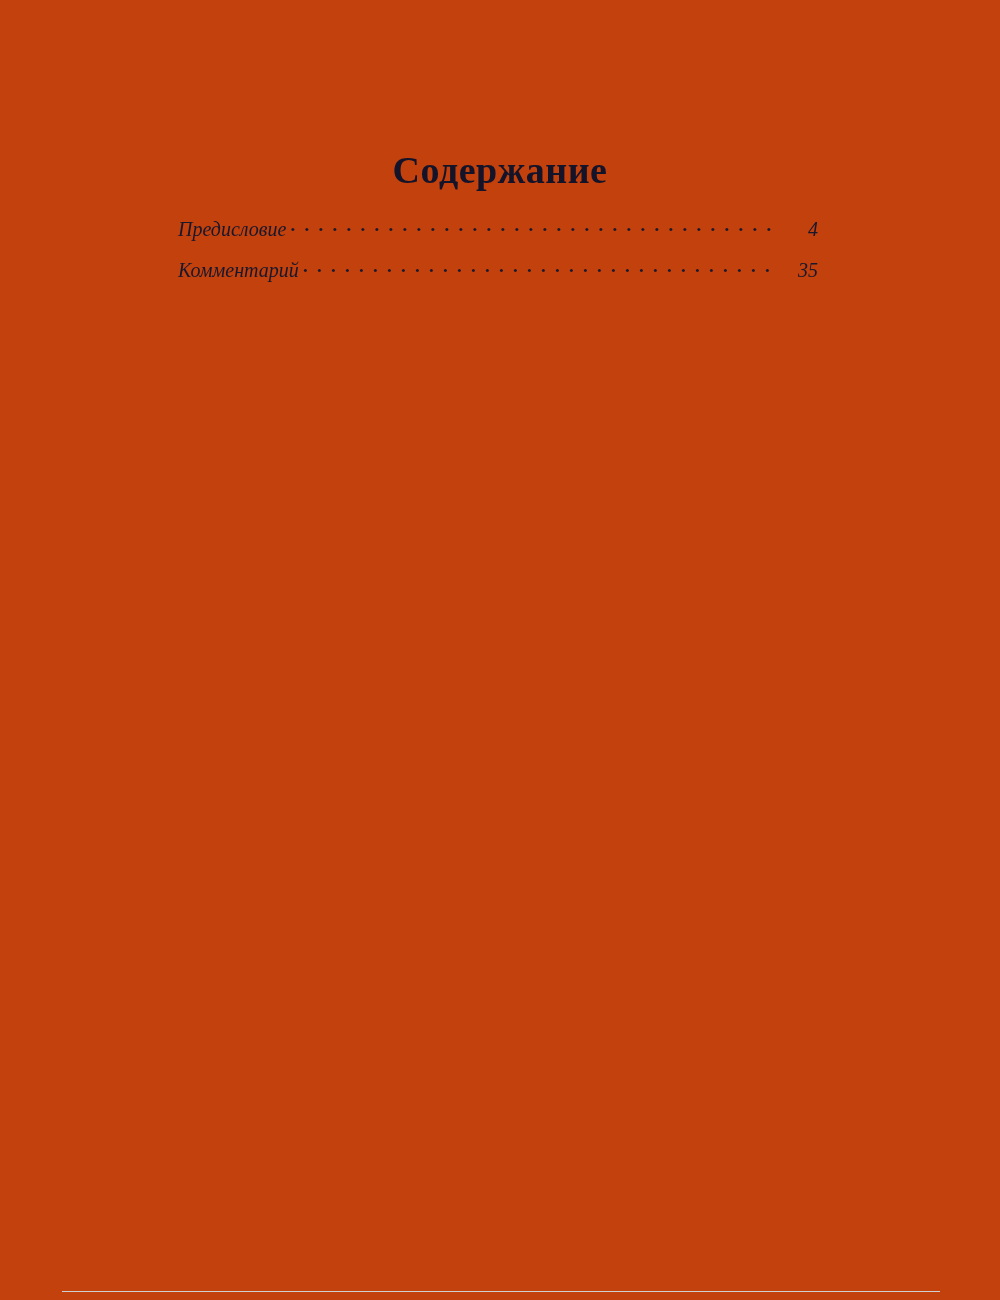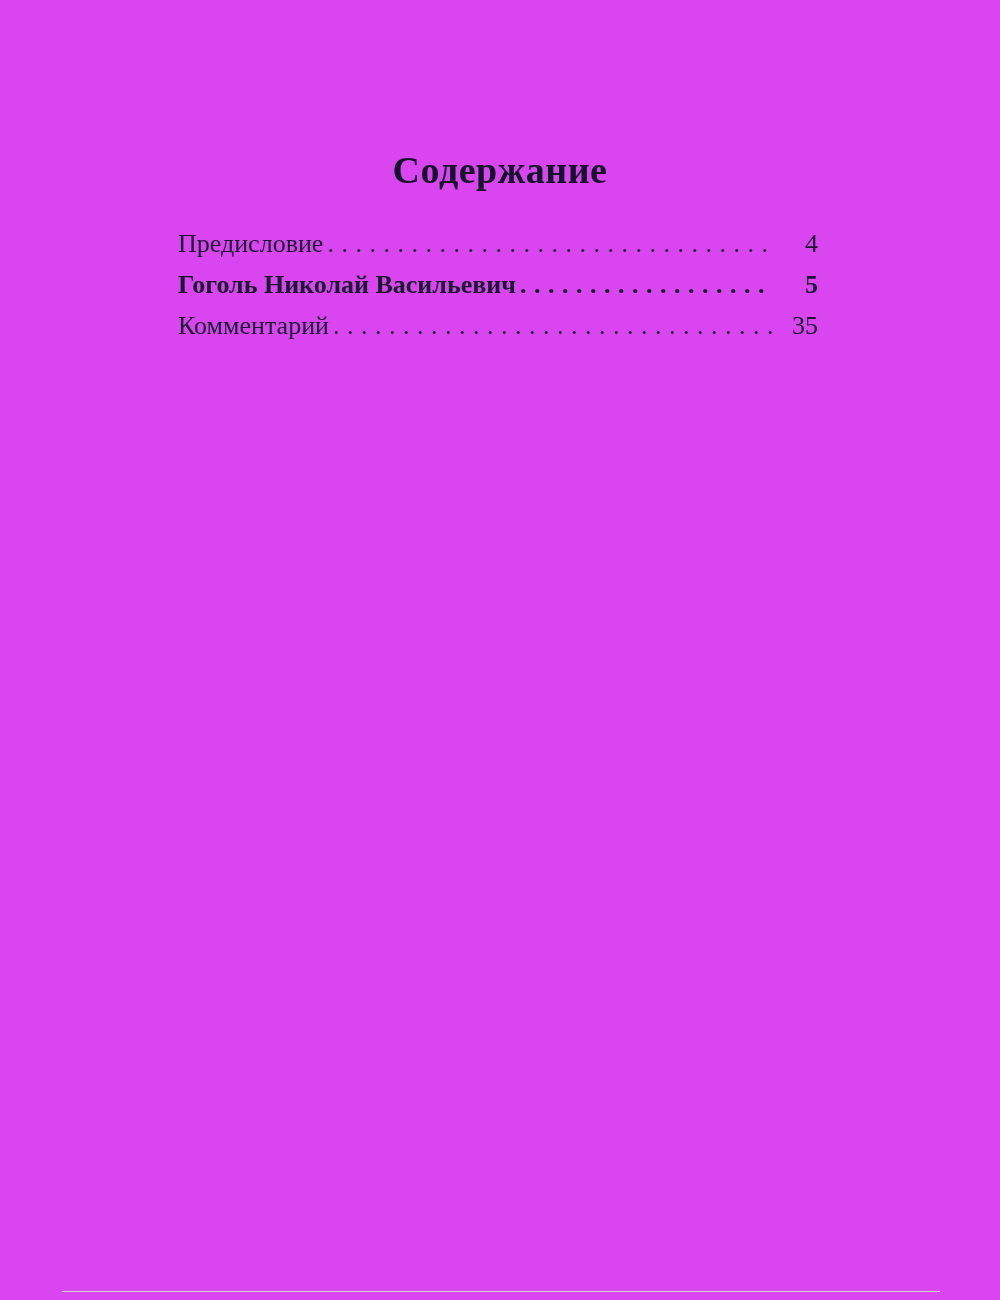--- a/index.html
+++ b/index.html
@@ -14,21 +14,21 @@
     color: #1a1a2e;
     position: relative;
     overflow: hidden;
   }
   .page {
     position: absolute;
     left: 0;
     top: 0;
     width: 1000px;
     height: 1300px;
-    background: #d946ef;
+    background: #c2410c;
   }
   .toc-title {
     position: absolute;
     left: 0;
     top: 148px;
     width: 1000px;
     text-align: center;
     font-size: 38px;
     font-weight: bold;
     letter-spacing: 0.5px;
@@ -36,26 +36,27 @@
     font-family: "Liberation Serif", serif;
   }
   .toc-list {
     position: absolute;
     left: 178px;
     top: 218px;
     width: 640px;
   }
   .toc-entry {
     display: flex;
-    align-items: flex-end;
+    align-items: flex-start;
     width: 100%;
     height: 41px;
-    font-size: 26px;
+    font-size: 20px;
     color: #17172e;
     white-space: nowrap;
+    font-style: italic;
   }
   .toc-entry .entry-label {
     flex: 0 0 auto;
     padding-right: 4px;
   }
   .toc-entry.bold .entry-label {
     font-weight: bold;
   }
   .toc-entry .leader {
     flex: 1 1 auto;
@@ -102,25 +103,20 @@
   <div class="toc-title">Содержание</div>
 
   <div class="toc-list">
 
     <div class="toc-entry">
       <span class="entry-label">Предисловие</span>
       <span class="leader"></span>
       <span class="entry-page">4</span>
     </div>
 
-    <div class="toc-entry bold">
-      <span class="entry-label">Гоголь Николай Васильевич</span>
-      <span class="leader"></span>
-      <span class="entry-page">5</span>
-    </div>
 
 
     <div class="toc-entry">
       <span class="entry-label">Комментарий</span>
       <span class="leader"></span>
       <span class="entry-page">35</span>
     </div>
 
 
   </div>

